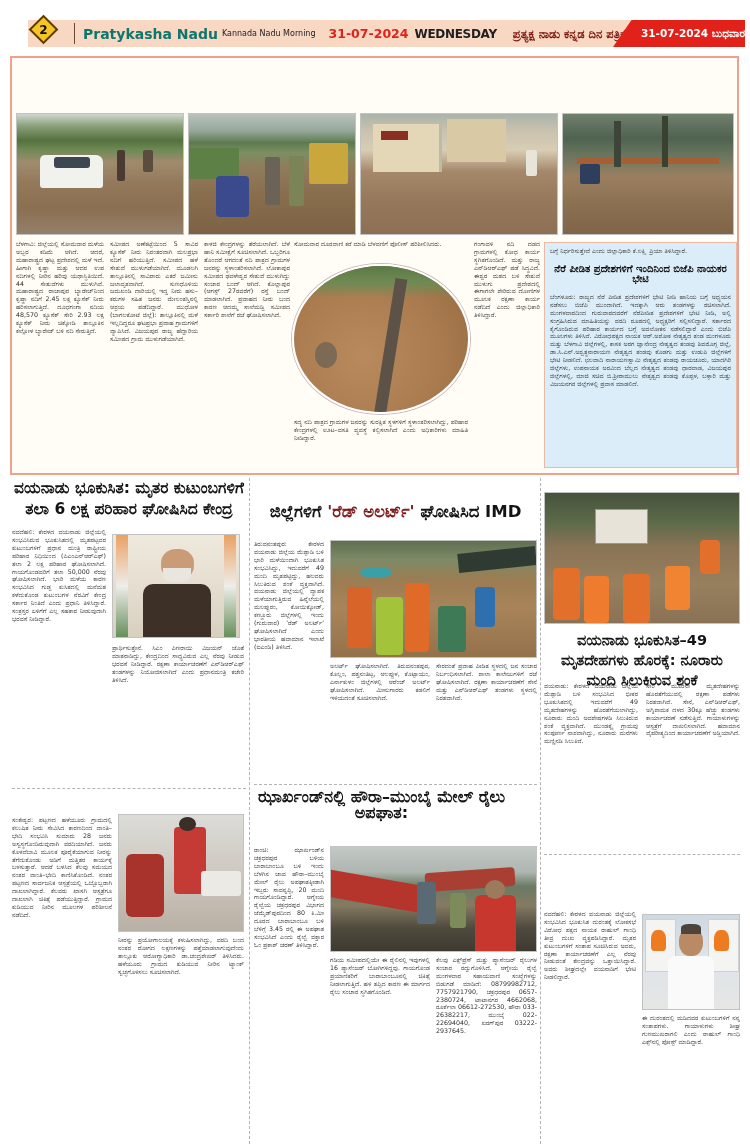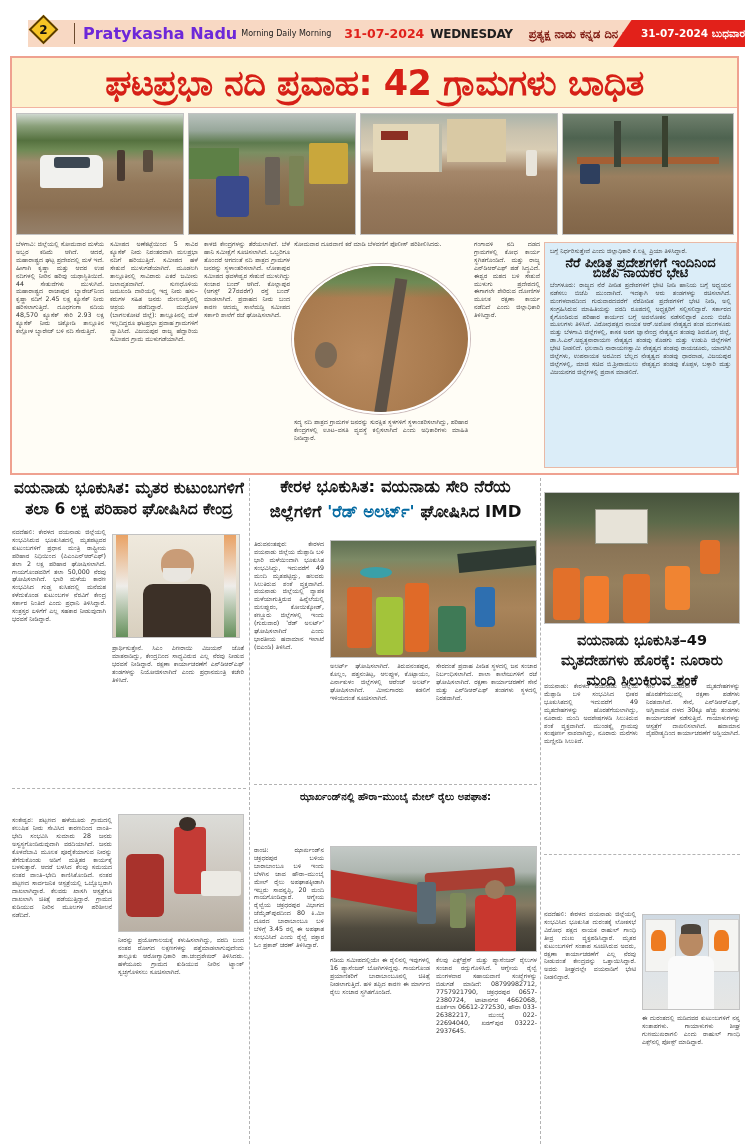--- a/index.html
+++ b/index.html
@@ -6,67 +6,64 @@
   .page{position:relative;width:750px;height:1148px;background:#ffffff;margin:0 auto;
         font-family:"DejaVu Sans","Liberation Sans",sans-serif;overflow:hidden;}
   .abs{position:absolute;box-sizing:border-box;}
   
   .masthead{left:28px;top:20px;width:717px;height:27px;background:#f8d8c3;display:flex;align-items:center;padding-left:44px;}
   .diamond{left:33px;top:19px;width:21px;height:21px;background:#f6c425;border:2px solid #5a3c00;
            transform:rotate(45deg);z-index:3;}
   .diamond b{position:absolute;left:0;top:0;width:100%;height:100%;display:flex;align-items:center;justify-content:center;
            transform:rotate(-45deg);font-size:12px;color:#111;}
   .mast-sep{width:1px;height:21px;background:#6b4a2e;margin:0 8px 0 2px;}
-  .mast-title{color:#6d28d9;font-weight:bold;font-size:16px;white-space:nowrap;}
+  .mast-title{color:#0f766e;font-weight:bold;font-size:14px;white-space:nowrap;}
   .mast-sub{color:#222;font-size:8px;margin-left:4px;white-space:nowrap;}
   .mast-date{color:#e0221b;font-weight:bold;font-size:12.5px;margin-left:13px;white-space:nowrap;}
   .mast-day{color:#202020;font-weight:bold;font-size:12px;margin-left:6px;letter-spacing:-0.3px;white-space:nowrap;}
   .mast-kn{color:#7c150d;font-weight:bold;font-size:11.5px;margin-left:16px;white-space:nowrap;}
   .mast-redbox{right:0;top:0;width:132px;height:27px;background:#e2211a;clip-path:polygon(14% 0,100% 0,100% 100%,0 100%);
            color:#fff;font-weight:bold;font-size:10.5px;display:flex;align-items:center;justify-content:flex-end;}
   
   .lead-package{left:10px;top:56px;width:729px;height:419px;border:2px solid #efa190;background:#fffdf6;}
   .banner{left:0;top:0;width:725px;height:50px;background:#fdf1cd;border-bottom:1px solid #f2b3a0;
           display:flex;align-items:center;justify-content:center;}
   .banner span{color:#d62017;font-weight:800;font-size:35px;line-height:46px;letter-spacing:-0.5px;}
   .photo{position:absolute;box-sizing:border-box;border:1px solid #c2c2c2;overflow:hidden;}
   .photo i{position:absolute;display:block;}
   .body-text{font-size:6.3px;line-height:7.9px;color:#2e2e2e;text-align:justify;overflow:hidden;}
   .blue-box{background:#dbedf8;border:1px solid #e9b9a6;padding:4px 5px;overflow:hidden;}
-  .blue-box .sub{font-weight:bold;font-size:13px;line-height:10px;color:#111;text-align:center;margin:3px 0;}
+  .blue-box .sub{font-weight:bold;font-size:10px;line-height:10px;color:#111;text-align:center;margin:9px 0;}
   .hl{font-weight:bold;color:#141414;text-align:center;}
-  .hl-red{color:#0369a1;}
+  .hl-red{color:#7f1d1d;}
   .vrule{width:0;border-left:1px dashed #b3b3b3;}
   .hrule{height:0;border-top:1px dashed #b3b3b3;}
   .circle-photo{border-radius:50%;border:2px solid #fff;box-shadow:0 0 0 1px #cbb;}
 </style>
 </head>
 <body>
 
 <div class="page">
 
   <div class="abs diamond">
       <b>2</b>
     </div>
   <div class="abs masthead">
     <span class="mast-sep"></span>
     <span class="mast-title">Pratykasha Nadu</span>
-    <span class="mast-sub">Morning Daily Morning</span>
+    <span class="mast-sub">Kannada Nadu Morning</span>
     <span class="mast-date">31-07-2024</span>
     <span class="mast-day">WEDNESDAY</span>
     <span class="mast-kn">ಪ್ರತ್ಯಕ್ಷ ನಾಡು ಕನ್ನಡ ದಿನ ಪತ್ರಿಕೆ</span>
     <span class="abs mast-redbox">
         <span>31-07-2024 ಬುಧವಾರ</span>
       </span>
   </div>
 
   <div class="abs lead-package">
-    <div class="abs banner">
-      <span>ಘಟಪ್ರಭಾ ನದಿ ಪ್ರವಾಹ: 42 ಗ್ರಾಮಗಳು ಬಾಧಿತ</span>
-    </div>
 
     <div class="photo" style="left:4px;top:55px;width:168px;height:122px;background:linear-gradient(180deg,#cfd8cf 0%,#8aa07a 10%,#55713f 22%,#6f8a55 30%,#a08b6d 40%,#93785a 58%,#8a6f52 78%,#95806a 100%);">
       <i style="left:14%;top:34%;width:38%;height:28%;background:#f1f1ee;border-radius:5px 7px 3px 3px;"></i>
       <i style="left:22%;top:36%;width:22%;height:9%;background:#3c4752;border-radius:3px;"></i>
       <i style="left:60%;top:30%;width:5%;height:26%;background:#4a3b32;border-radius:2px;"></i>
       <i style="left:76%;top:30%;width:6%;height:18%;background:#5a4c3e;border-radius:2px;"></i>
     </div>
     <div class="photo" style="left:176px;top:55px;width:168px;height:122px;background:linear-gradient(180deg,#b9c2bd 0%,#97a79a 14%,#5d7a4e 24%,#7b8f62 32%,#8f7c5d 44%,#8a6f4e 65%,#7c6243 100%);">
       <i style="left:0;top:28%;width:30%;height:26%;background:#5d8046;"></i>
       <i style="left:46%;top:36%;width:9%;height:40%;background:#6b6258;border-radius:2px;"></i>
@@ -127,39 +124,39 @@
   <div class="abs body-text" style="left:12px;top:816px;width:100px;height:328px;">ಸಂಕೇಶ್ವರ: ಪಟ್ಟಣದ ಹಳೆಯೂರು ಗ್ರಾಮದಲ್ಲಿ ಕಲುಷಿತ ನೀರು ಸೇವಿಸಿದ ಕಾರಣದಿಂದ ವಾಂತಿ–ಭೇದಿ ಸಂಭವಿಸಿ ಸುಮಾರು 28 ಜನರು ಅಸ್ವಸ್ಥಗೊಂಡಿರುವುದಾಗಿ ವರದಿಯಾಗಿದೆ. ಜನರು ಕೊಳವೆಬಾವಿ ಮೂಲಕ ಪೂರೈಕೆಯಾಗುವ ನೀರನ್ನು ತೆಗೆದುಕೊಂಡು ಅಡಿಗೆ ಮತ್ತಿತರ ಕಾರ್ಯಕ್ಕೆ ಬಳಸುತ್ತಾರೆ. ಆದರೆ ಬಳಸಿದ ಕೆಲವು ಸಮಯದ ನಂತರ ವಾಂತಿ–ಭೇದಿ ಕಾಣಿಸಿಕೊಂಡಿದೆ. ನಂತರ ಪಟ್ಟಣದ ಸಾರ್ವಜನಿಕ ಆಸ್ಪತ್ರೆಯಲ್ಲಿ ಒಬ್ಬೊಬ್ಬರಾಗಿ ದಾಖಲಾಗಿದ್ದಾರೆ. ಕೆಲವರು ಖಾಸಗಿ ಆಸ್ಪತ್ರೆಗೂ ದಾಖಲಾಗಿ ಚಿಕಿತ್ಸೆ ಪಡೆಯುತ್ತಿದ್ದಾರೆ. ಗ್ರಾಮದ ಕುಡಿಯುವ ನೀರಿನ ಮೂಲಗಳ ಪರಿಶೀಲನೆ ನಡೆದಿದೆ.</div>
   <div class="photo" style="left:118px;top:814px;width:126px;height:118px;background:linear-gradient(180deg,#dcdcd8 0%,#cfcac2 45%,#b9b0a4 100%);">
     <i style="left:44%;top:10%;width:26%;height:58%;background:#c43b35;border-radius:4px;"></i>
     <i style="left:48%;top:2%;width:14%;height:12%;background:#3a2f28;border-radius:50%;"></i>
     <i style="left:6%;top:34%;width:30%;height:54%;background:#a8322c;border-radius:6px;"></i>
     <i style="left:66%;top:48%;width:32%;height:22%;background:#eceae4;border-radius:3px;"></i>
   </div>
   <div class="abs body-text" style="left:118px;top:936px;width:126px;height:208px;">ನೀರನ್ನು ಪ್ರಯೋಗಾಲಯಕ್ಕೆ ಕಳುಹಿಸಲಾಗಿದ್ದು, ವರದಿ ಬಂದ ನಂತರ ರೋಗದ ಲಕ್ಷಣಗಳನ್ನು ಪತ್ತೆಮಾಡಲಾಗುವುದೆಂದು ತಾಲ್ಲೂಕು ಆರೋಗ್ಯಾಧಿಕಾರಿ ಡಾ.ಚಂದ್ರಶೇಖರ್ ತಿಳಿಸಿದರು. ಹಳೆಯೂರು ಗ್ರಾಮದ ಕುಡಿಯುವ ನೀರಿನ ಟ್ಯಾಂಕ್ ಸ್ವಚ್ಛಗೊಳಿಸಲು ಸೂಚಿಸಲಾಗಿದೆ.</div>
 
   <div class="abs hl" style="left:254px;top:474px;width:283px;font-size:16.5px;line-height:25px;">
-    <span>ಕೇರಳ ಭೂಕುಸಿತ: ವಯನಾಡು ಸೇರಿ ನೆರೆಯ</span><br>
+    <br>
     <span>ಜಿಲ್ಲೆಗಳಿಗೆ </span><span class="hl-red">'ರೆಡ್ ಅಲರ್ಟ್'</span><span> ಘೋಷಿಸಿದ IMD</span>
   </div>
   <div class="abs body-text" style="left:254px;top:540px;width:70px;height:240px;">ತಿರುವನಂತಪುರ: ಕೇರಳದ ವಯನಾಡು ಜಿಲ್ಲೆಯ ಮೆಪ್ಪಾಡಿ ಬಳಿ ಭಾರಿ ಮಳೆಯಿಂದಾಗಿ ಭೂಕುಸಿತ ಸಂಭವಿಸಿದ್ದು, ಇದುವರೆಗೆ 49 ಮಂದಿ ಮೃತಪಟ್ಟಿದ್ದು, ಹಲವರು ಸಿಲುಕಿರುವ ಶಂಕೆ ವ್ಯಕ್ತವಾಗಿದೆ. ವಯನಾಡು ಜಿಲ್ಲೆಯಲ್ಲಿ ವ್ಯಾಪಕ ಮಳೆಯಾಗುತ್ತಿರುವ ಹಿನ್ನೆಲೆಯಲ್ಲಿ ಮಲಪ್ಪುರಂ, ಕೋಯಿಕ್ಕೋಡ್, ಕಣ್ಣೂರು ಜಿಲ್ಲೆಗಳಲ್ಲಿ ಇಂದು (ಗುರುವಾರ) 'ರೆಡ್ ಅಲರ್ಟ್' ಘೋಷಿಸಲಾಗಿದೆ ಎಂದು ಭಾರತೀಯ ಹವಾಮಾನ ಇಲಾಖೆ (ಐಎಂಡಿ) ತಿಳಿಸಿದೆ.</div>
   <div class="photo" style="left:330px;top:540px;width:207px;height:118px;background:linear-gradient(180deg,#5f6f52 0%,#7d8a66 16%,#9c7c52 34%,#a9845a 58%,#93714a 100%);">
     <i style="left:8%;top:40%;width:12%;height:52%;background:#d9642a;border-radius:4px;"></i>
     <i style="left:22%;top:48%;width:13%;height:50%;background:#a3c43a;border-radius:4px;"></i>
     <i style="left:36%;top:36%;width:12%;height:60%;background:#e06a28;border-radius:4px;"></i>
     <i style="left:52%;top:56%;width:14%;height:40%;background:#3f7a56;border-radius:4px;"></i>
     <i style="left:14%;top:22%;width:16%;height:10%;background:#3aa0a8;border-radius:50%;"></i>
     <i style="left:62%;top:8%;width:38%;height:16%;background:#2f3a33;transform:rotate(-6deg);"></i>
     <i style="left:70%;top:40%;width:10%;height:34%;background:#2e6fb0;border-radius:4px;"></i>
   </div>
   <div class="abs body-text" style="left:330px;top:662px;width:100px;height:118px;">ಅಲರ್ಟ್ ಘೋಷಿಸಲಾಗಿದೆ. ತಿರುವನಂತಪುರ, ಕೊಲ್ಲಂ, ಪತ್ತನಂತಿಟ್ಟ, ಆಲಪ್ಪುಳ, ಕೊಟ್ಟಾಯಂ, ಎರ್ನಾಕುಳಂ ಜಿಲ್ಲೆಗಳಲ್ಲಿ ಆರೆಂಜ್ ಅಲರ್ಟ್ ಘೋಷಿಸಲಾಗಿದೆ. ಮೀನುಗಾರರು ಕಡಲಿಗೆ ಇಳಿಯದಂತೆ ಸೂಚಿಸಲಾಗಿದೆ.</div>
   <div class="abs body-text" style="left:436px;top:662px;width:101px;height:118px;">ಸೇರದಂತೆ ಪ್ರವಾಹ ಪೀಡಿತ ಸ್ಥಳದಲ್ಲಿ ಜನ ಸಂಚಾರ ನಿರ್ಬಂಧಿಸಲಾಗಿದೆ. ಶಾಲಾ ಕಾಲೇಜುಗಳಿಗೆ ರಜೆ ಘೋಷಿಸಲಾಗಿದೆ. ರಕ್ಷಣಾ ಕಾರ್ಯಾಚರಣೆಗೆ ಸೇನೆ ಮತ್ತು ಎನ್‌ಡಿಆರ್‌ಎಫ್ ತಂಡಗಳು ಸ್ಥಳದಲ್ಲಿ ನಿರತವಾಗಿವೆ.</div>
 
   <div class="abs hrule" style="left:254px;top:784px;width:283px;"></div>
 
-  <div class="abs hl" style="left:254px;top:789px;width:283px;font-size:10px;line-height:16px;">ಝಾರ್ಖಂಡ್‌ನಲ್ಲಿ ಹೌರಾ–ಮುಂಬೈ ಮೇಲ್ ರೈಲು ಅಪಘಾತ:</div>
+  <div class="abs hl" style="left:240px;top:789px;width:283px;font-size:16px;line-height:16px;">ಝಾರ್ಖಂಡ್‌ನಲ್ಲಿ ಹೌರಾ–ಮುಂಬೈ ಮೇಲ್ ರೈಲು ಅಪಘಾತ:</div>
   <div class="abs body-text" style="left:254px;top:846px;width:70px;height:298px;">ರಾಂಚಿ: ಝಾರ್ಖಂಡ್‌ನ ಚಕ್ರಧರಪುರ ಬಳಿಯ ಬಾರಾಬಾಂಬೂ ಬಳಿ ಇಂದು ಬೆಳಗಿನ ಜಾವ ಹೌರಾ–ಮುಂಬೈ ಮೇಲ್ ರೈಲು ಅಪಘಾತಕ್ಕೀಡಾಗಿ ಇಬ್ಬರು ಸಾವನ್ನಪ್ಪಿ, 20 ಮಂದಿ ಗಾಯಗೊಂಡಿದ್ದಾರೆ. ಆಗ್ನೇಯ ರೈಲ್ವೆಯ ಚಕ್ರಧರಪುರ ವಿಭಾಗದ ಜೆಮ್ಶೆಡ್‌ಪುರದಿಂದ 80 ಕಿ.ಮೀ ದೂರದ ಬಾರಾಬಾಂಬೂ ಬಳಿ ಬೆಳಿಗ್ಗೆ 3.45 ರಲ್ಲಿ ಈ ಅಪಘಾತ ಸಂಭವಿಸಿದೆ ಎಂದು ರೈಲ್ವೆ ವಕ್ತಾರ ಓಂ ಪ್ರಕಾಶ್ ಚರಣ್ ತಿಳಿಸಿದ್ದಾರೆ.</div>
   <div class="photo" style="left:330px;top:846px;width:207px;height:106px;background:linear-gradient(180deg,#c3c9c6 0%,#aeb6b0 24%,#6a7a64 38%,#857a62 56%,#4f4a3e 78%,#3e3a31 100%);">
     <i style="left:-4%;top:30%;width:52%;height:26%;background:#b5342c;transform:rotate(10deg);border-radius:4px;"></i>
     <i style="left:46%;top:22%;width:44%;height:18%;background:#a93f33;transform:rotate(-4deg);border-radius:4px;"></i>
     <i style="left:42%;top:34%;width:9%;height:40%;background:#5a6a74;border-radius:3px;"></i>
     <i style="left:58%;top:44%;width:8%;height:34%;background:#7d8a5a;border-radius:3px;"></i>
     <i style="left:70%;top:46%;width:20%;height:54%;background:#c8372e;border-radius:6px 6px 0 0;"></i>
     <i style="left:75%;top:32%;width:10%;height:18%;background:#9c7a5c;border-radius:50%;"></i>
   </div>
   <div class="abs body-text" style="left:330px;top:956px;width:100px;height:188px;">ಗಡಿಯ ಸಮೀಪದಲ್ಲಿಯೇ ಈ ರೈಲಿನಲ್ಲಿ ಇವುಗಳಲ್ಲಿ 16 ಪ್ಯಾಸೆಂಜರ್ ಬೋಗಿಗಳಿದ್ದವು. ಗಾಯಗೊಂಡ ಪ್ರಯಾಣಿಕರಿಗೆ ಬಾರಾಬಾಂಬೂನಲ್ಲಿ ಚಿಕಿತ್ಸೆ ನೀಡಲಾಗುತ್ತಿದೆ. ಹಳಿ ತಪ್ಪಿದ ಕಾರಣ ಈ ಮಾರ್ಗದ ರೈಲು ಸಂಚಾರ ಸ್ಥಗಿತಗೊಂಡಿದೆ.</div>

